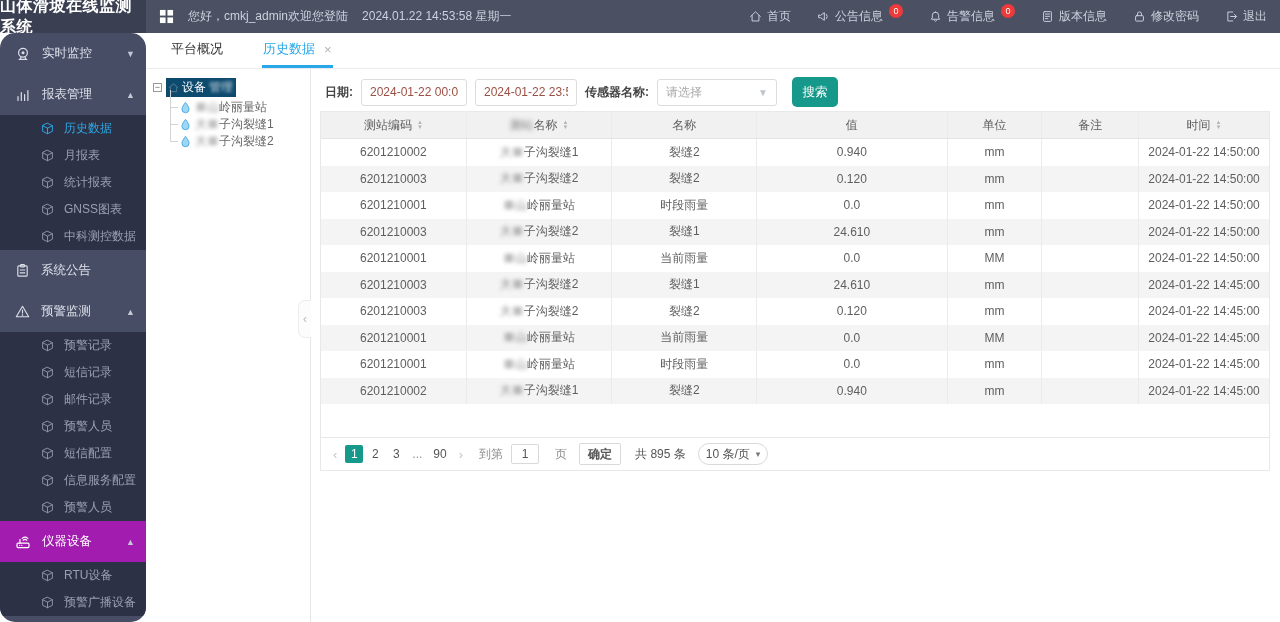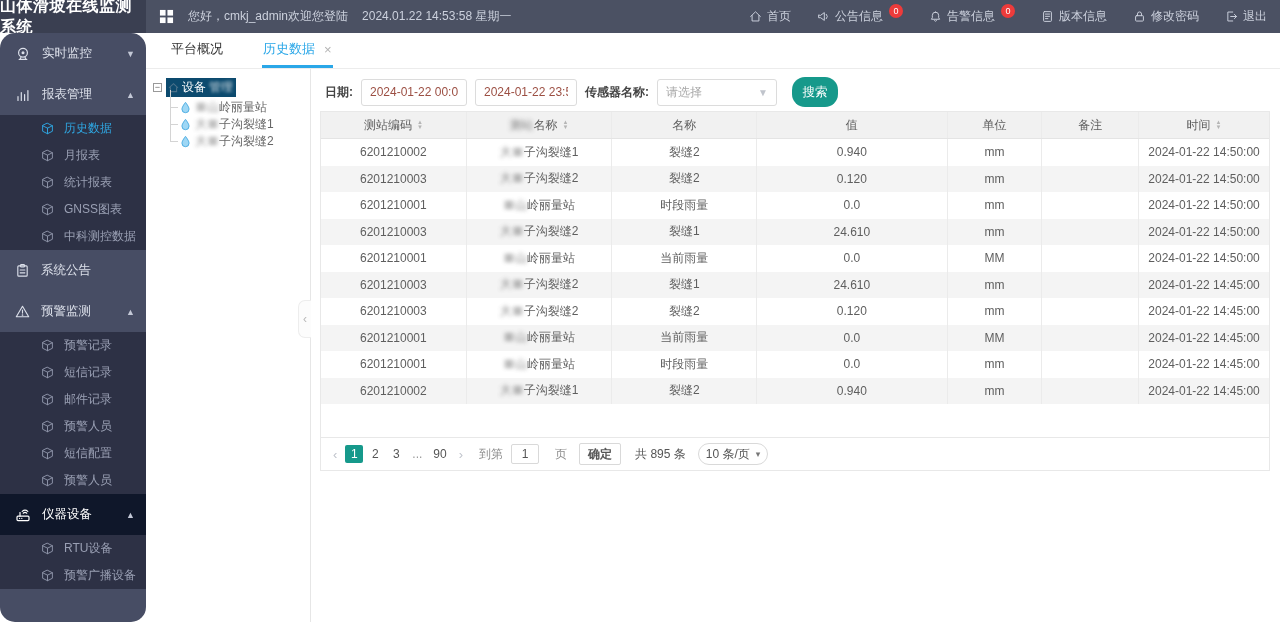--- a/index.html
+++ b/index.html
@@ -13,21 +13,21 @@
   .hleft { display:flex; align-items:center; gap:14px; padding-left:13px; color:#ccd1dd; font-size:12px; }
   .hleft .ic svg { display:block; }
   .hnav { margin-left:auto; display:flex; align-items:center; height:33px; }
   .hnav-item { display:flex; align-items:center; gap:5px; padding:0 13px; height:33px; color:#ccd1dd; font-size:12px; cursor:pointer; }
   .badge { background:#ed3b3b; color:#fff; font-size:9px; min-width:14px; height:14px; line-height:14px; text-align:center; border-radius:8px; position:relative; top:-6px; margin-left:1px; }
   .ic { display:inline-flex; align-items:center; justify-content:center; color:inherit; }
 
   
   .sidebar { position:absolute; left:0; top:33px; bottom:0; width:146px; background:#474d64; overflow:hidden;border-radius:15px; }
   .sp { height:41px; display:flex; align-items:center; gap:11px; padding-left:15px; color:#dce0ea; font-size:12.5px; position:relative; cursor:pointer; }
-  .sp.hl { background:#0f172a; color:#fff; }
+  .sp.hl { background:#a21caf; color:#fff; }
   .sp .chev { position:absolute; right:11px; font-size:9px; color:#c3c8d6; }
   .ss { height:27px; display:flex; align-items:center; gap:10px; padding-left:41px; background:#2d3145; color:#9aa0b4; font-size:12px; cursor:pointer; }
   .ss.active { color:#2fa6e1; }
   .ss .ic { color:#8d93a8; }
   .ss.active .ic { color:#2fa6e1; }
 
   
   .tabbar { position:absolute; left:146px; top:33px; right:0; height:36px; background:#fff; border-bottom:1px solid #ececec; display:flex; align-items:stretch; padding-left:24px; gap:38px; }
   .tab { font-size:13px; color:#333; display:flex; align-items:center; cursor:pointer; border-bottom:3px solid transparent; padding:0 1px; }
   .tab.active { color:#2aa7e8; border-bottom-color:#2aa7e8; }
@@ -47,21 +47,21 @@
   .handle { position:absolute; right:-1px; top:231px; width:13px; height:38px; background:#fcfcfc; border:1px solid #ededed; border-right:none; border-radius:7px 0 0 7px; display:flex; align-items:center; justify-content:center; color:#b9b9b9; font-size:12px; cursor:pointer; }
 
   
   .content { position:absolute; left:312px; top:69px; right:0; bottom:0; background:#fff; padding:5px 10px 0 8px; }
   .formrow { height:36px; display:flex; align-items:center; gap:8px; font-size:12px; color:#333; padding-left:5px; }
   .flabel { font-weight:bold; color:#444; }
   .inp { height:27px; border:1px solid #dcdcdc; border-radius:3px; background:#fff; padding:0 8px; font-size:12px; color:#9c4f43; width:106px; font-family:inherit; }
   .inp.date2 { width:102px; }
   .selectbox { height:27px; width:120px; border:1px solid #dcdcdc; border-radius:3px; display:flex; align-items:center; justify-content:space-between; padding:0 8px; color:#a8a8a8; cursor:pointer; }
   .selectbox .caret { color:#c0c4cc; font-size:10px; }
-  .searchbtn { margin-left:7px; width:46px; height:30px; background:#16998b; color:#fff; border:none; border-radius:13px; font-size:12.5px; cursor:pointer; font-family:inherit; }
+  .searchbtn { margin-left:7px; width:46px; height:30px; background:#16998b; color:#fff; border:none; border-radius:5px; font-size:12.5px; cursor:pointer; font-family:inherit; }
 
   
   .tablewrap { margin-top:1px; border:1px solid #e8e8e8; width:950px; }
   .thead { display:flex; height:27px; background:#f1f1f1; border-bottom:1px solid #e4e4e4; }
   .th, .td { display:flex; align-items:center; justify-content:center; font-size:12px; color:#5e5e5e; border-right:1px solid #ebebeb; overflow:hidden; }
   .th:last-child, .td:last-child { border-right:none; }
   .c0{width:15.37%} .c1{width:15.37%} .c2{width:15.26%} .c3{width:20.1%} .c4{width:10%} .c5{width:10.2%} .c6{width:13.7%}
   .tr { display:flex; height:26.5px; background:#fff; }
   .tr:nth-child(even) { background:#f4f4f4; }
   .sort { display:inline-flex; flex-direction:column; margin-left:5px; line-height:0; cursor:pointer; }
@@ -294,20 +294,29 @@
         </span>
         <span>短信配置</span>
       </div>
       <div class="ss">
         <span class="ic">
           <svg width="13" height="13" viewBox="0 0 16 16" fill="none" stroke="currentColor" stroke-width="1.2" stroke-linecap="round" stroke-linejoin="round">
             <path d="M8 1.6 L14 4.6 V11.4 L8 14.4 L2 11.4 V4.6 Z"></path>
             <path d="M2 4.6 L8 7.6 L14 4.6 M8 7.6 V14.4"></path>
           </svg>
         </span>
+        <span>信息服务配置</span>
+      </div>
+      <div class="ss">
+        <span class="ic">
+          <svg width="13" height="13" viewBox="0 0 16 16" fill="none" stroke="currentColor" stroke-width="1.2" stroke-linecap="round" stroke-linejoin="round">
+            <path d="M8 1.6 L14 4.6 V11.4 L8 14.4 L2 11.4 V4.6 Z"></path>
+            <path d="M2 4.6 L8 7.6 L14 4.6 M8 7.6 V14.4"></path>
+          </svg>
+        </span>
         <span>预警人员</span>
       </div>
       <div class="sp hl">
         <span class="ic">
           <svg width="16" height="16" viewBox="0 0 16 16" fill="none" stroke="currentColor" stroke-width="1.2" stroke-linecap="round" stroke-linejoin="round">
             <rect x="2" y="9.2" width="12" height="4.4" rx="1"></rect>
             <path d="M5 9.2 V5.6"></path>
             <path d="M7.2 4.4 a4.2 4.2 0 0 1 5.6 0 M8.2 6.2 a2.6 2.6 0 0 1 3.6 0"></path>
             <path d="M4.6 11.4 h.01 M6.8 11.4 h.01"></path>
           </svg>

